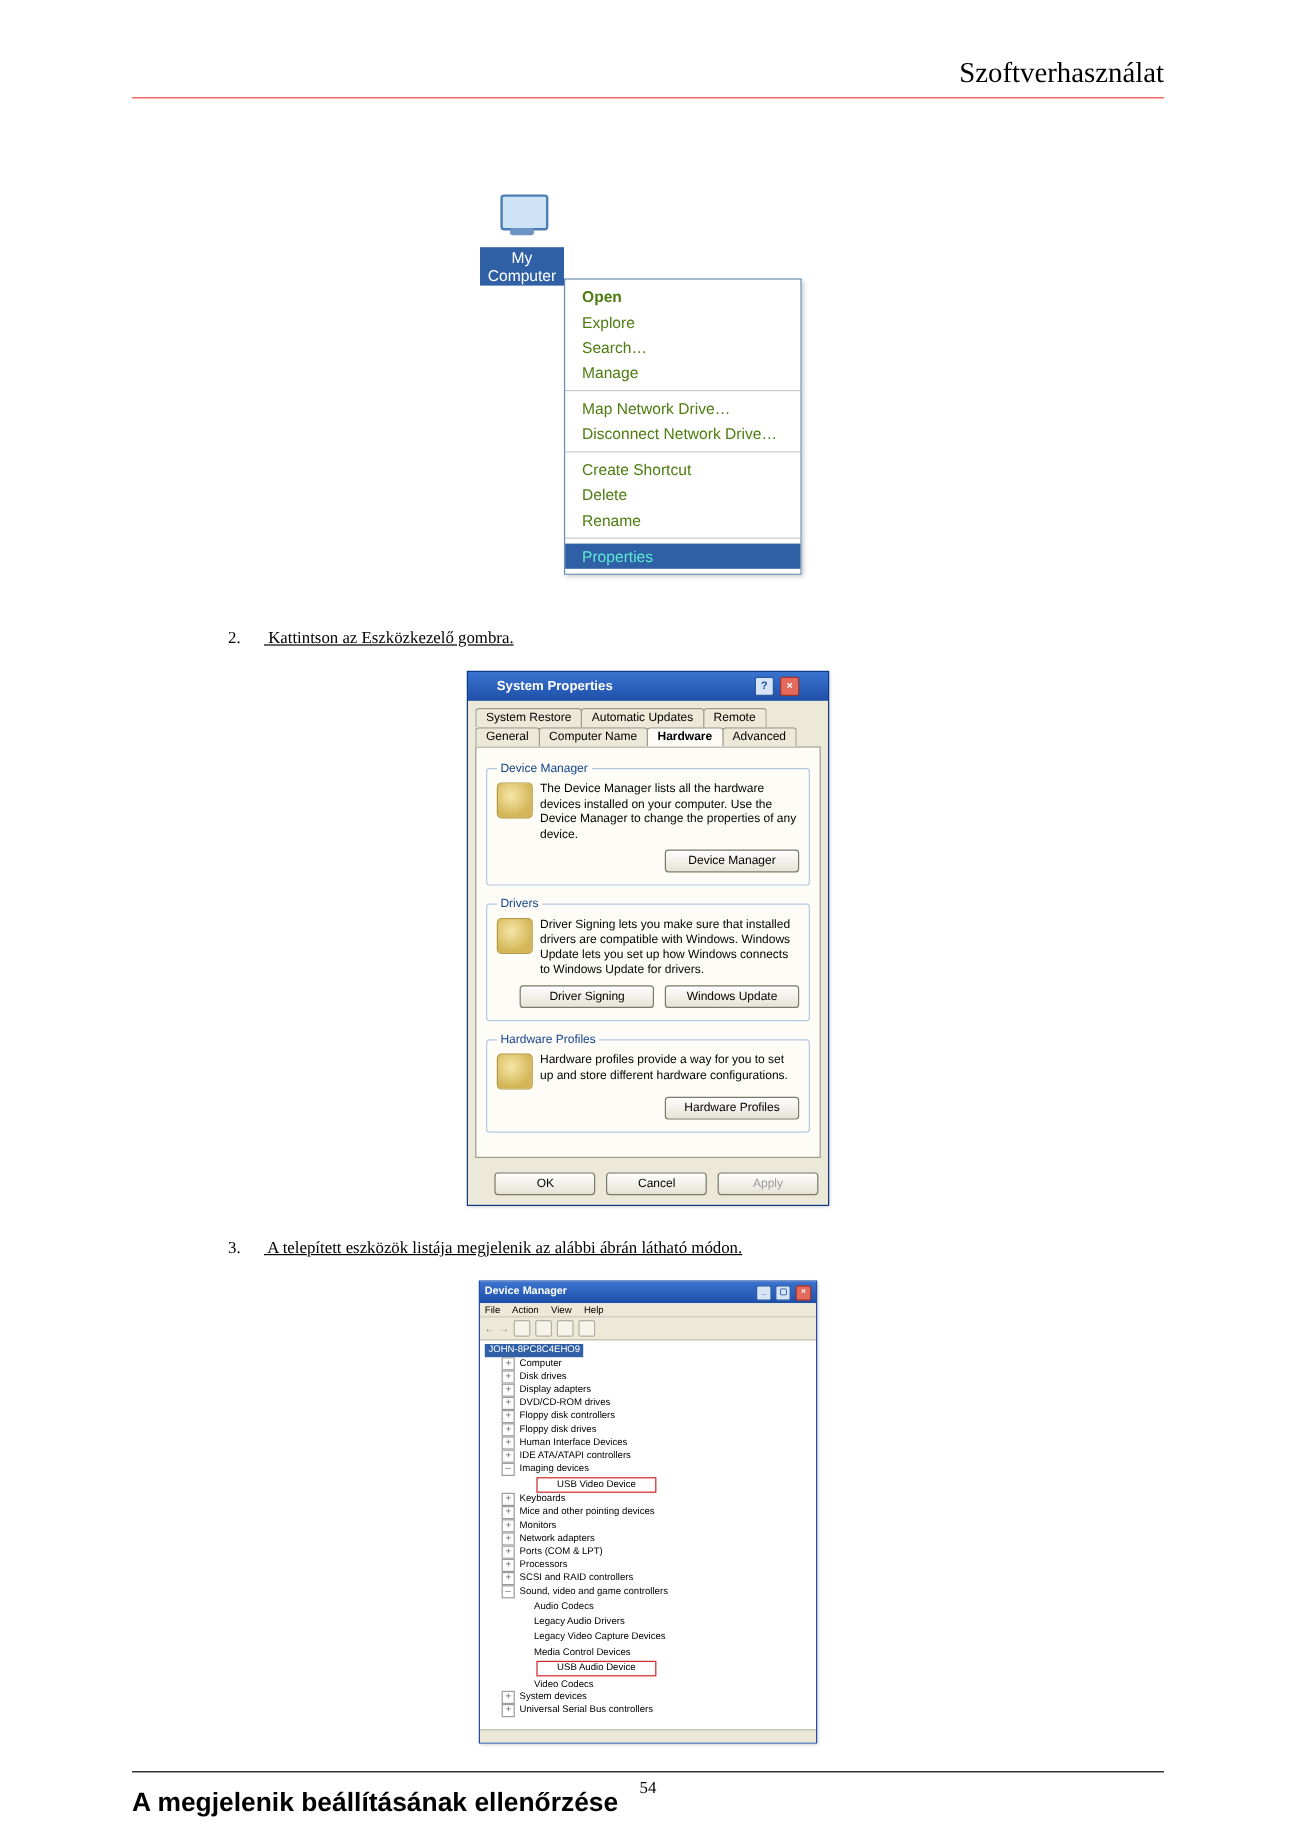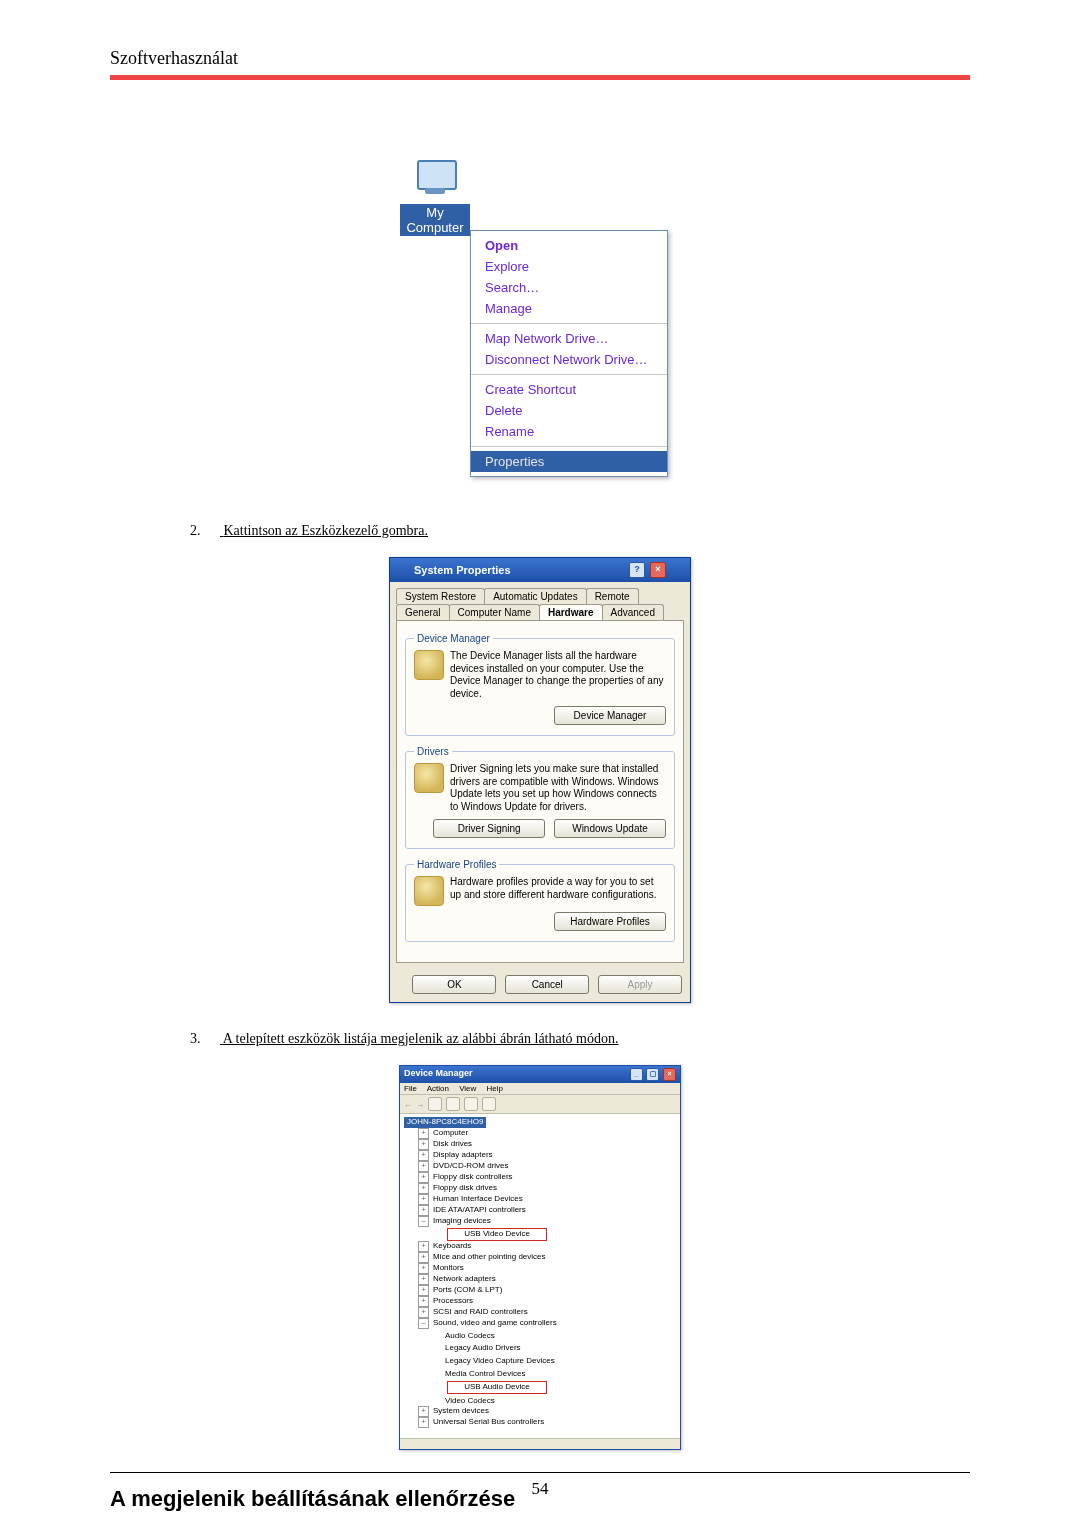--- a/index.html
+++ b/index.html
@@ -10,24 +10,24 @@
   }
   .page {
     width: 1080px;
     height: 1527px;
     margin: 0 auto;
     position: relative;
     box-sizing: border-box;
     padding: 48px 110px 0 110px;
   }
   .running-head {
-    text-align: left;
-    font-size: 18px;
+    text-align: right;
+    font-size: 24px;
     padding-bottom: 6px;
-    border-bottom: 5px solid #ef4444;
+    border-bottom: 1px solid #ef4444;
   }
   .figure-stack {
     text-align: center;
   }
   .step-line {
     font-size: 14px;
     margin: 24px 0 18px 0;
     text-decoration: underline;
   }
   .step-num {
@@ -44,21 +44,21 @@
     font-weight: bold;
     font-size: 22px;
     margin: 36px 0 12px 0;
   }
   .page-number {
     position: absolute;
     bottom: 28px;
     left: 0;
     width: 100%;
     text-align: center;
-    font-size: 17px;
+    font-size: 14px;
   }
   .page-number::before {
     content: "";
     display: block;
     border-top: 1px solid #000;
     margin: 0 110px 6px 110px;
   }
 
   
   .fig1 {
@@ -100,27 +100,27 @@
     top: -6px;
     width: 196px;
     background: #fff;
     border: 1px solid #6b8fb3;
     box-shadow: 2px 2px 4px rgba(0,0,0,.25);
   }
   .ctx .grp { padding: 4px 0; }
   .ctx .sep { border-top: 1px solid #c9c9c9; margin: 0; }
   .ctx .item {
     padding: 3px 14px;
-    color: #6d28d9;
+    color: #4d7c0f;
     white-space: nowrap;
   }
   .ctx .item.bold { font-weight: bold; }
   .ctx .item.selected {
     background: #2f5fa5;
-    color: #e5e5e5;
+    color: #5eead4;
   }
 
   
   .fig2 {
     width: 300px;
     margin: 0 auto 28px auto;
     font-family: Tahoma, Arial, sans-serif;
     font-size: 10px;
     text-align: left;
     border: 1px solid #0a3d8f;

